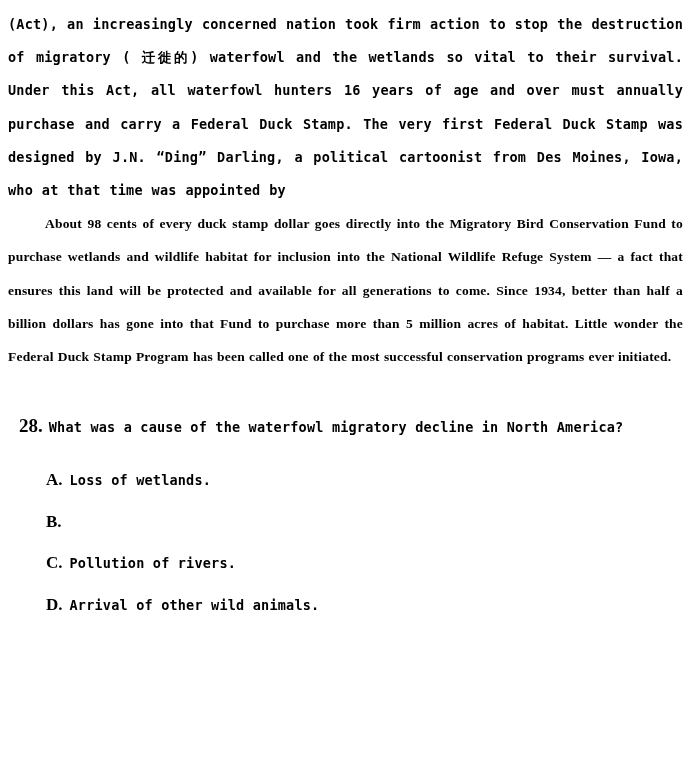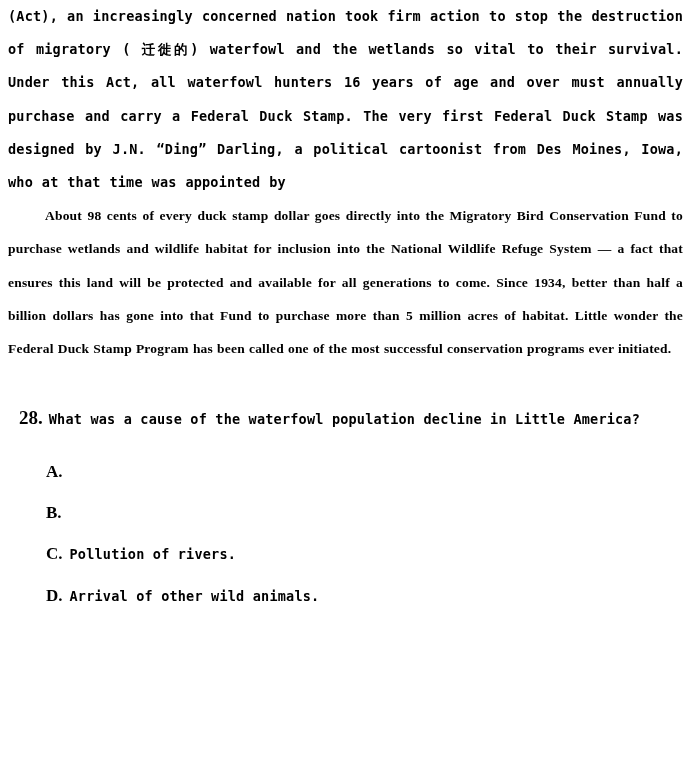--- a/index.html
+++ b/index.html
@@ -5,21 +5,21 @@
   html, body {
     margin: 0;
     padding: 0;
     background: #ffffff;
   }
   .page {
     position: relative;
     width: 693px;
     height: 772px;
     box-sizing: border-box;
-    padding: 0 10px 0 8px;
+    padding: 8px 10px 0 8px;
     background: #ffffff;
     color: #000000;
     font-family: "DejaVu Sans Mono", monospace;
     font-weight: bold;
     overflow: hidden;
   }
   .passage {
     font-size: 13.5px;
   }
   .para {
@@ -83,25 +83,26 @@
 
   <div class="passage">
     <p class="para">(Act), an increasingly concerned nation took firm action to stop the destruction of migratory ( 迁徙的) waterfowl and the wetlands so vital to their survival. Under this Act, all waterfowl hunters 16 years of age and over must annually purchase and carry a Federal Duck Stamp. The very first Federal Duck Stamp was designed by J.N. “Ding” Darling, a political cartoonist from Des Moines, Iowa, who at that time was appointed by</p>
     <p class="para indent">About 98 cents of every duck stamp dollar goes directly into the Migratory Bird Conservation Fund to purchase wetlands and wildlife habitat for inclusion into the National Wildlife Refuge System — a fact that ensures this land will be protected and available for all generations to come. Since 1934, better than half a billion dollars has gone into that Fund to purchase more than 5 million acres of habitat. Little wonder the Federal Duck Stamp Program has been called one of the most successful conservation programs ever initiated.</p>
   </div>
 
   <div class="questions">
 
     <div class="question-line">
       <span class="q-num">28.</span>
-      <span class="q-text">What was a cause of the waterfowl population decline in Little America?</span>
+      <span class="q-text">What was a cause of the waterfowl migratory decline in North America?</span>
     </div>
 
     <div class="option-line">
       <span class="opt-letter">A.</span>
+      <span class="opt-text">Loss of wetlands.</span>
     </div>
 
     <div class="option-line">
       <span class="opt-letter">B.</span>
     </div>
 
     <div class="option-line">
       <span class="opt-letter">C.</span>
       <span class="opt-text">Pollution of rivers.</span>
     </div>

